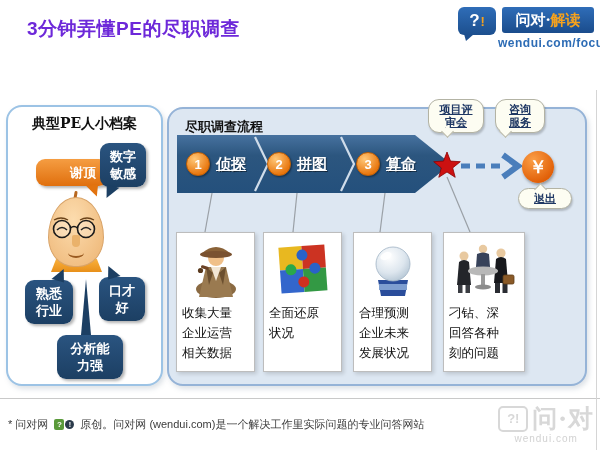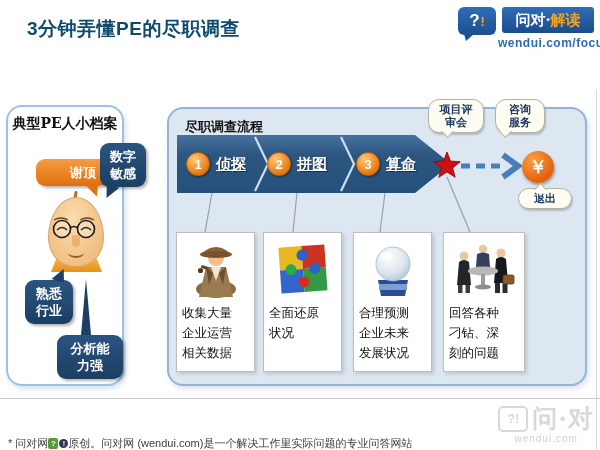--- a/index.html
+++ b/index.html
@@ -1,30 +1,30 @@
 <!DOCTYPE html>
 <html><head>
 <meta charset="utf-8">
 <style>
   html,body{margin:0;padding:0;}
   body{width:600px;height:450px;background:#fff;font-family:"Liberation Sans",sans-serif;position:relative;overflow:hidden;}
   .abs{position:absolute;}
 
   
-  .page-title{left:27px;top:16px;font-size:19px;font-weight:bold;color:#0c4a6e;letter-spacing:0.5px;}
+  .page-title{left:27px;top:16px;font-size:19px;font-weight:bold;color:#6d28d9;letter-spacing:0.5px;}
   .logo{left:458px;top:5px;width:138px;height:46px;}
   .logo-icon{left:0;top:2px;width:38px;height:28px;background:linear-gradient(180deg,#2f6db8,#1c4f8e);border-radius:6px;color:#fff;display:flex;align-items:center;justify-content:center;font-weight:bold;font-size:17px;}
   .logo-icon::after{content:"";position:absolute;left:6px;bottom:-6px;border-style:solid;border-width:7px 8px 0 2px;border-color:#1c4f8e transparent transparent transparent;}
   .logo-icon .ex{color:#f6a21d;font-size:13px;margin-left:1px;}
   .logo-wordmark{left:44px;top:2px;width:92px;height:26px;background:linear-gradient(180deg,#2f6db8,#1a4c8c);border-radius:3px;display:flex;align-items:center;justify-content:center;font-weight:bold;font-size:15px;color:#fff;font-family:"DejaVu Serif",serif;}
   .logo-wordmark .hl{color:#f6a21d;}
   .logo-url{left:40px;top:31px;font-size:12px;font-weight:bold;color:#2d6cb5;letter-spacing:0.5px;}
 
   
-  .profile-panel{left:6px;top:105px;width:118px;height:281px;border:2px solid #9cc3e5;border-radius:16px;background:#fff;box-shadow:2px 3px 5px rgba(120,140,160,.25);box-sizing:border-box;}
+  .profile-panel{left:6px;top:105px;width:157px;height:281px;border:2px solid #9cc3e5;border-radius:16px;background:#fff;box-shadow:2px 3px 5px rgba(120,140,160,.25);box-sizing:border-box;}
   .profile-title{left:0;top:8px;width:100%;text-align:center;font-size:14px;font-weight:bold;color:#111;font-family:"DejaVu Serif",serif;}
 
   .bubble{position:absolute;border-radius:9px;color:#fff;font-weight:bold;font-size:13px;line-height:17px;text-align:center;padding:5px 2px;font-family:"DejaVu Serif",serif;box-shadow:2px 2px 3px rgba(0,0,0,.3);z-index:3;}
   .bubble span{display:block;white-space:nowrap;}
   .navy{background:linear-gradient(180deg,#2a5480,#1c3f63);margin-left:7px;}
   .orangeb{background:linear-gradient(180deg,#f59d42,#e06f0d);}
   .bubble::after{content:"";position:absolute;border-style:solid;border-color:transparent;}
   .b-bald{left:28px;top:52px;width:46px;padding-left:24px;}
   .b-bald::after{bottom:-11px;right:9px;border-width:12px 3px 0 9px;border-top-color:#e2730f;transform:rotate(-8deg);}
   .b-num{left:85px;top:36px;width:42px;}
@@ -46,38 +46,38 @@
 
   
   .process-panel{left:167px;top:107px;width:420px;height:279px;background:#dde7f2;border:2px solid #95b3d7;border-radius:16px;box-sizing:border-box;box-shadow:2px 3px 5px rgba(120,140,160,.25);}
   .process-title{left:16px;top:9px;font-size:13px;font-weight:bold;color:#111;font-family:"DejaVu Serif",serif;}
   .flow-svg{left:0;top:0;width:416px;height:275px;pointer-events:none;}
   .step{position:absolute;display:flex;align-items:center;gap:6px;height:24px;top:43px;}
   .step-circle{width:22px;height:22px;border-radius:50%;background:radial-gradient(circle at 35% 28%,#ffc878,#e8760e 72%);border:1px solid #c25e00;color:#fff;font-weight:bold;font-size:13px;display:flex;align-items:center;justify-content:center;box-shadow:1px 1px 2px rgba(0,0,0,.45);}
   .step-label{color:#fff;font-weight:bold;font-size:15px;font-family:"DejaVu Serif",serif;text-shadow:1px 1px 1px rgba(0,0,0,.4);white-space:nowrap;text-decoration:underline;}
   .yen{left:353px;top:42px;width:32px;height:32px;border-radius:50%;background:radial-gradient(circle at 35% 28%,#fb9e46,#e05e06 75%);color:#fff;font-weight:bold;font-size:18px;display:flex;align-items:center;justify-content:center;box-shadow:1px 2px 3px rgba(0,0,0,.35);}
 
-  .callout{position:absolute;background:#fdfdf2;border:1px solid #b3b3a4;border-radius:11px;color:#1f3864;font-weight:bold;font-size:11px;line-height:13px;text-align:center;padding:3px 5px;font-family:"DejaVu Serif",serif;box-shadow:1px 2px 2px rgba(0,0,0,.2);z-index:4;}
+  .callout{position:absolute;background:#fdfdf2;border:1px solid #b3b3a4;border-radius:11px;color:#1f3864;font-weight:bold;font-size:11px;line-height:13px;text-align:center;padding:3px 5px;font-family:"DejaVu Serif",serif;box-shadow:1px 2px 2px rgba(0,0,0,.2);z-index:4;text-decoration:underline;}
   .callout span{display:block;white-space:nowrap;}
   .callout::after{content:"";position:absolute;width:8px;height:8px;background:#fdfdf2;transform:rotate(45deg);}
   .c-review{left:259px;top:-10px;width:44px;}
   .c-review::after{bottom:-4px;left:14px;border-right:1px solid #b3b3a4;border-bottom:1px solid #b3b3a4;}
   .c-consult{left:326px;top:-10px;width:38px;}
   .c-consult::after{bottom:-4px;left:5px;border-right:1px solid #b3b3a4;border-bottom:1px solid #b3b3a4;}
   .c-exit{left:349px;top:79px;width:42px;}
   .c-exit::after{top:-4px;left:17px;border-left:1px solid #b3b3a4;border-top:1px solid #b3b3a4;}
 
   .card{position:absolute;top:123px;width:79px;height:140px;background:#fff;border:1px solid #bdbdbd;box-shadow:2px 2px 4px rgba(0,0,0,.15);box-sizing:border-box;}
   .card-icon{height:66px;margin-top:4px;display:flex;align-items:center;justify-content:center;}
   .card-text{font-size:12.5px;line-height:20px;padding-left:5px;color:#111;font-family:"DejaVu Serif",serif;}
   .card-text span{display:block;white-space:nowrap;}
 
   
   .footer-line{left:0;top:398px;width:600px;height:1px;background:#c9c9c9;}
-  .footer-text{left:8px;top:436px;font-size:11px;color:#3c3c3c;display:flex;align-items:center;gap:0;}
+  .footer-text{left:8px;top:417px;font-size:11px;color:#3c3c3c;display:flex;align-items:center;gap:6px;}
   .mini-icon{display:inline-flex;width:20px;height:12px;align-items:center;}
   .mini-q{width:10px;height:11px;background:#5a9a3a;border-radius:2px;color:#fff;font-size:8px;font-weight:bold;display:flex;align-items:center;justify-content:center;}
   .mini-ex{width:9px;height:9px;margin-left:1px;background:#2a3a4a;border-radius:50%;color:#fff;font-size:7px;font-weight:bold;display:flex;align-items:center;justify-content:center;}
   .watermark{right:6px;top:402px;text-align:center;color:#d8d8d8;}
   .wm-row{display:flex;align-items:center;gap:4px;}
   .wm-bubble{width:26px;height:22px;border:2px solid #d8d8d8;border-radius:5px;font-size:13px;font-weight:bold;color:#d8d8d8;display:flex;align-items:center;justify-content:center;text-shadow:1px 1px 0 #fff;}
   .wm-brand{font-size:25px;font-weight:bold;font-family:"DejaVu Serif",serif;text-shadow:1px 1px 1px #fff;letter-spacing:1px;}
   .wm-url{font-size:10px;letter-spacing:1px;color:#d2d2d2;text-shadow:1px 1px 0 #fff;margin-top:-2px;}
   .right-edge{left:596px;top:90px;width:1px;height:360px;background:#d5d5d5;}
 </style>
@@ -121,20 +121,24 @@
     <path d="M20.5,13 Q24,10 27.5,13" stroke="#1a1a1a" stroke-width="1.6" fill="none"></path>
     <path d="M7,15 Q12,10 17,15" stroke="#222" stroke-width="1.5" fill="none"></path>
     <path d="M31,15 Q36,10 41,15" stroke="#222" stroke-width="1.5" fill="none"></path>
   </svg>
   <div class="abs nose"></div>
   <div class="abs mouth"></div>
 
   <div class="bubble navy b-ind">
     <span>熟悉</span>
     <span>行业</span>
+  </div>
+  <div class="bubble navy b-elo">
+    <span>口才</span>
+    <span>好</span>
   </div>
   <div class="bubble navy b-ana">
     <span>分析能</span>
     <span>力强</span>
   </div>
 </div>
 
 <div class="abs process-panel">
   <div class="abs process-title">尽职调查流程</div>
 
@@ -268,22 +272,22 @@
         <path d="M41,42 L43,18 Q48,14 53,18 L55,42 Z" fill="#17181c"></path>
         <rect x="42" y="42" width="5" height="10" fill="#2a2c32"></rect>
         <rect x="49.5" y="42" width="5" height="10" fill="#2a2c32"></rect>
         <ellipse cx="30" cy="30" rx="15" ry="4.5" fill="#b8b8b8"></ellipse>
         <rect x="28" y="33" width="4" height="12" fill="#9a9a9a"></rect>
         <ellipse cx="30" cy="46" rx="8" ry="2.4" fill="#8c8c8c"></ellipse>
         <rect x="50" y="34" width="11" height="9" rx="1.5" fill="#8a5a28" stroke="#5e3c18" stroke-width="0.8"></rect>
       </svg>
     </div>
     <div class="card-text">
+      <span>刁钻、深</span>
       <span>回答各种</span>
-      <span>刁钻、深</span>
       <span>刻的问题</span>
     </div>
   </div>
 </div>
 
 <div class="abs footer-line"></div>
 <div class="abs footer-text">
   <span>* 问对网</span>
   <span class="mini-icon">
     <span class="mini-q">?</span>

